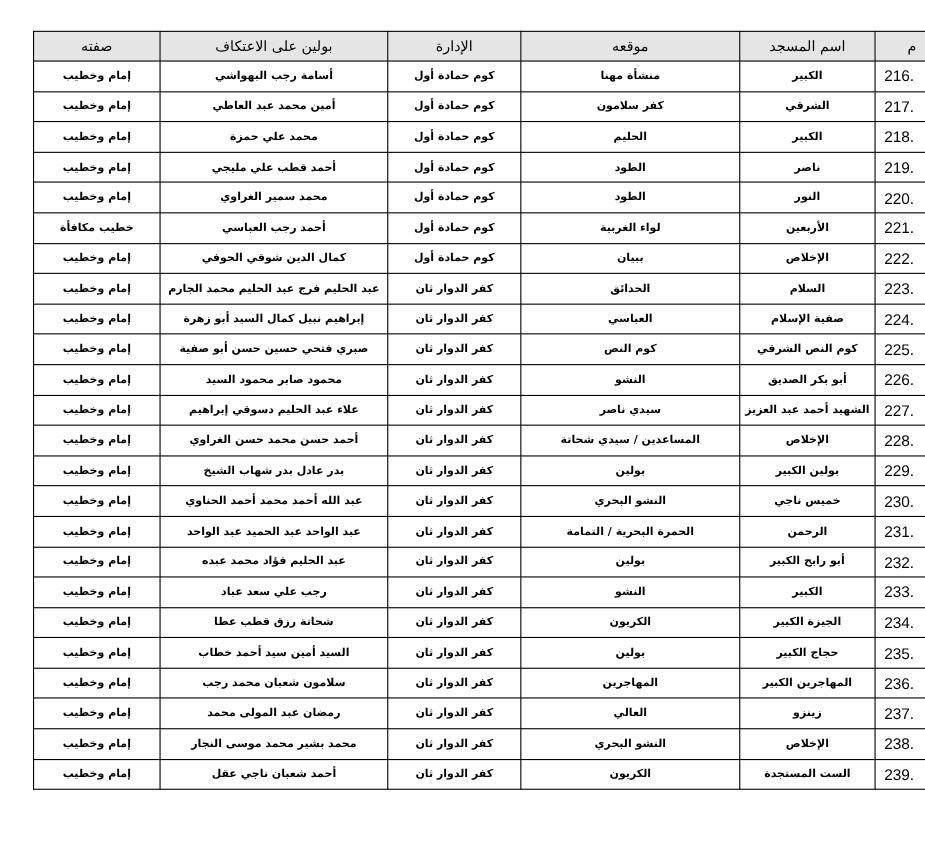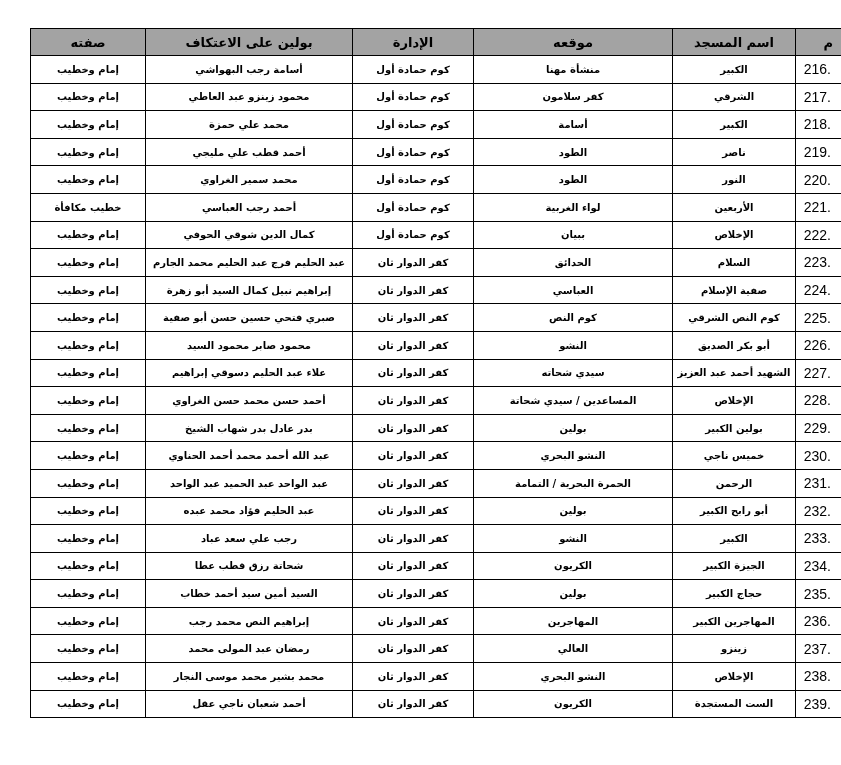--- a/index.html
+++ b/index.html
@@ -29,24 +29,24 @@
     }
     table.grid th, table.grid td {
       border: 1.5px solid #000;
       padding: 0;
       text-align: center;
       vertical-align: middle;
       white-space: nowrap;
       overflow: hidden;
     }
     table.grid th {
-      background: #a3a3a3;
+      background: #e5e5e5;
       height: 26px;
       font-size: 13px;
-      font-weight: bold;
+      font-weight: normal;
     }
     table.grid td {
       height: 26.6px;
       font-size: 10px;
       font-weight: bold;
     }
     table.grid td.num {
       font-family: "Liberation Sans", sans-serif;
       font-size: 14px;
       font-weight: normal;
@@ -96,27 +96,27 @@
           <td>منشأة مهنا</td>
           <td>كوم حمادة أول</td>
           <td>أسامة رجب البهواشي</td>
           <td>إمام وخطيب</td>
         </tr>
         <tr>
           <td class="num">217.</td>
           <td>الشرقي</td>
           <td>كفر سلامون</td>
           <td>كوم حمادة أول</td>
-          <td>محمود زينزو عبد العاطي</td>
+          <td>أمين محمد عبد العاطي</td>
           <td>إمام وخطيب</td>
         </tr>
         <tr>
           <td class="num">218.</td>
           <td>الكبير</td>
-          <td>أسامة</td>
+          <td>الحليم</td>
           <td>كوم حمادة أول</td>
           <td>محمد علي حمزة</td>
           <td>إمام وخطيب</td>
         </tr>
         <tr>
           <td class="num">219.</td>
           <td>ناصر</td>
           <td>الطود</td>
           <td>كوم حمادة أول</td>
           <td>أحمد قطب علي مليجي</td>
@@ -174,21 +174,21 @@
           <td class="num">226.</td>
           <td>أبو بكر الصديق</td>
           <td>النشو</td>
           <td>كفر الدوار ثان</td>
           <td>محمود صابر محمود السيد</td>
           <td>إمام وخطيب</td>
         </tr>
         <tr>
           <td class="num">227.</td>
           <td>الشهيد أحمد عبد العزيز</td>
-          <td>سيدي شحاته</td>
+          <td>سيدي ناصر</td>
           <td>كفر الدوار ثان</td>
           <td>علاء عبد الحليم دسوقي إبراهيم</td>
           <td>إمام وخطيب</td>
         </tr>
         <tr>
           <td class="num">228.</td>
           <td>الإخلاص</td>
           <td>المساعدين / سيدي شحاتة</td>
           <td>كفر الدوار ثان</td>
           <td>أحمد حسن محمد حسن الغراوي</td>
@@ -248,21 +248,21 @@
           <td>بولين</td>
           <td>كفر الدوار ثان</td>
           <td>السيد أمين سيد أحمد خطاب</td>
           <td>إمام وخطيب</td>
         </tr>
         <tr>
           <td class="num">236.</td>
           <td>المهاجرين الكبير</td>
           <td>المهاجرين</td>
           <td>كفر الدوار ثان</td>
-          <td>إبراهيم النص محمد رجب</td>
+          <td>سلامون شعبان محمد رجب</td>
           <td>إمام وخطيب</td>
         </tr>
         <tr>
           <td class="num">237.</td>
           <td>زينزو</td>
           <td>العالي</td>
           <td>كفر الدوار ثان</td>
           <td>رمضان عبد المولى محمد</td>
           <td>إمام وخطيب</td>
         </tr>

